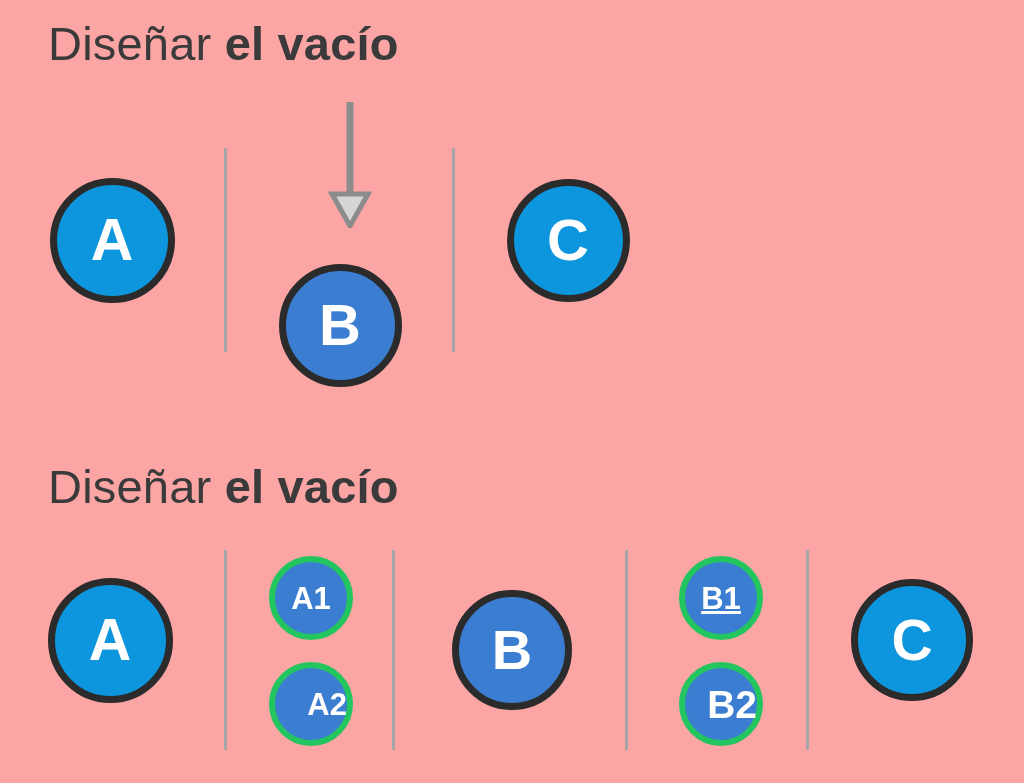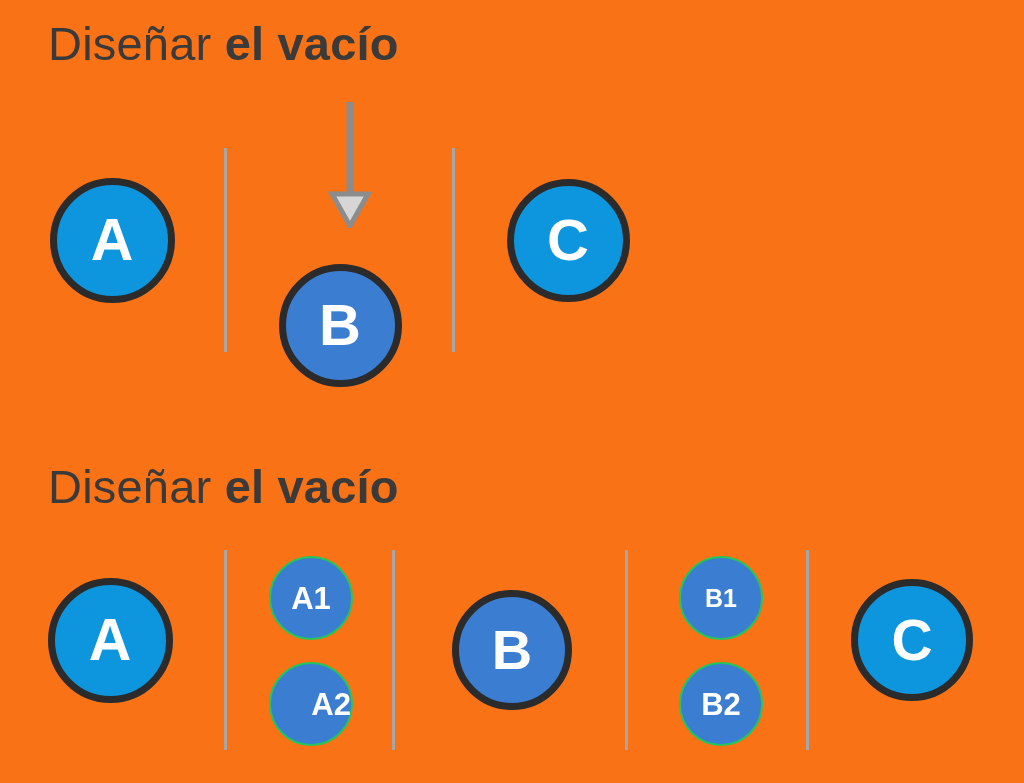--- a/index.html
+++ b/index.html
@@ -9,21 +9,21 @@
     background: #ffffff;
   }
   body {
     font-family: "Liberation Sans", "DejaVu Sans", sans-serif;
     -webkit-font-smoothing: antialiased;
   }
   #stage {
     position: relative;
     width: 1024px;
     height: 783px;
-    background: #f97316;
+    background: #fca5a5;
     overflow: hidden;
   }
 
   
   .slide-title {
     position: absolute;
     white-space: nowrap;
     color: #3a3a3a;
     font-size: 47px;
     line-height: 1;
@@ -54,21 +54,21 @@
     align-items: center;
     justify-content: center;
     color: #ffffff;
     font-weight: 700;
     line-height: 1;
     user-select: none;
   }
   .node.primary   { background: #0d96dd; }
   .node.secondary { background: #3b7dd0; }
   .node.big    { border: 7px solid #2b2b2b; }
-  .node.small  { border: 2px solid #22c55e; }
+  .node.small  { border: 6px solid #22c55e; }
 
   
   #flow-arrow {
     position: absolute;
     left: 328px;
     top: 100px;
     width: 44px;
     height: 128px;
   }
 </style>
@@ -116,24 +116,24 @@
       </div>
       <div class="node secondary small" style="left: 269px; top: 556px; width: 84px; height: 84px; font-size: 31px;">
         <span>A1</span>
       </div>
       <div class="node secondary small" style="left: 269px; top: 662px; width: 84px; height: 84px; font-size: 31px; justify-content: flex-end;">
         <span>A2</span>
       </div>
       <div class="node secondary big" style="left: 452px; top: 590px; width: 120px; height: 120px; font-size: 56px;">
         <span>B</span>
       </div>
-      <div class="node secondary small" style="left: 679px; top: 556px; width: 84px; height: 84px; font-size: 25px;">
+      <div class="node secondary small" style="left: 679px; top: 556px; width: 84px; height: 84px; font-size: 31px; text-decoration: underline;">
         <span>B1</span>
       </div>
-      <div class="node secondary small" style="left: 679px; top: 662px; width: 84px; height: 84px; font-size: 31px;">
+      <div class="node secondary small" style="left: 679px; top: 662px; width: 84px; height: 84px; font-size: 39px; justify-content: flex-end;">
         <span>B2</span>
       </div>
       <div class="node primary big" style="left: 851px; top: 579px; width: 122px; height: 122px; font-size: 57px;">
         <span>C</span>
       </div>
     </div>
 
 </div>
 
 </body></html>

